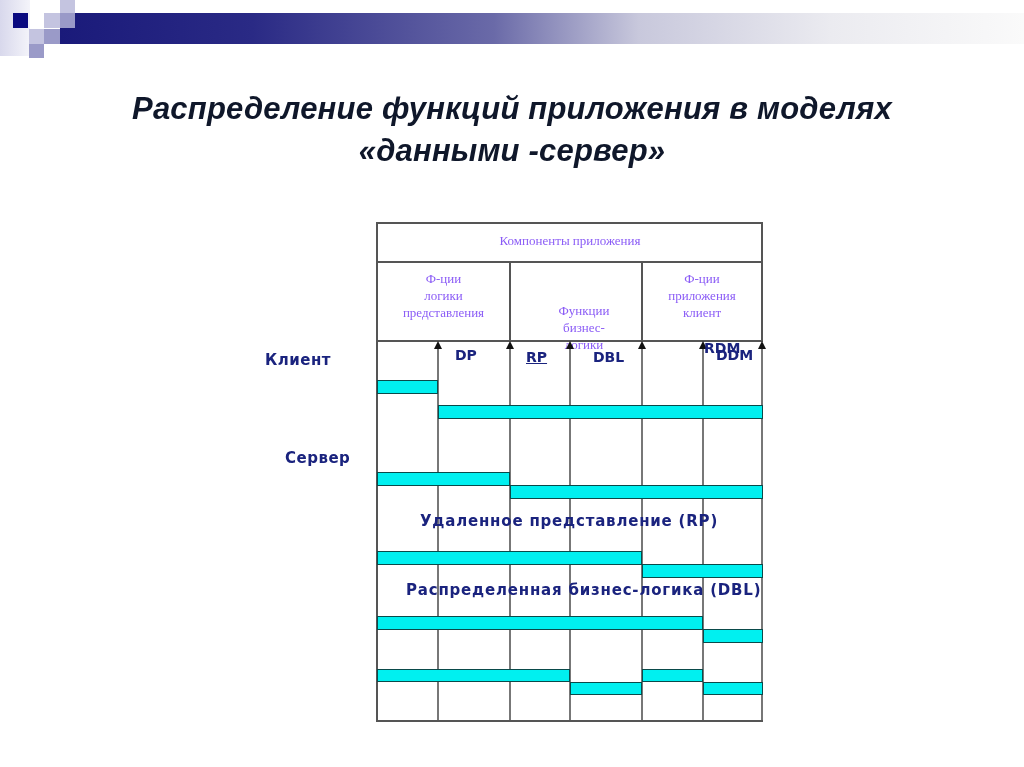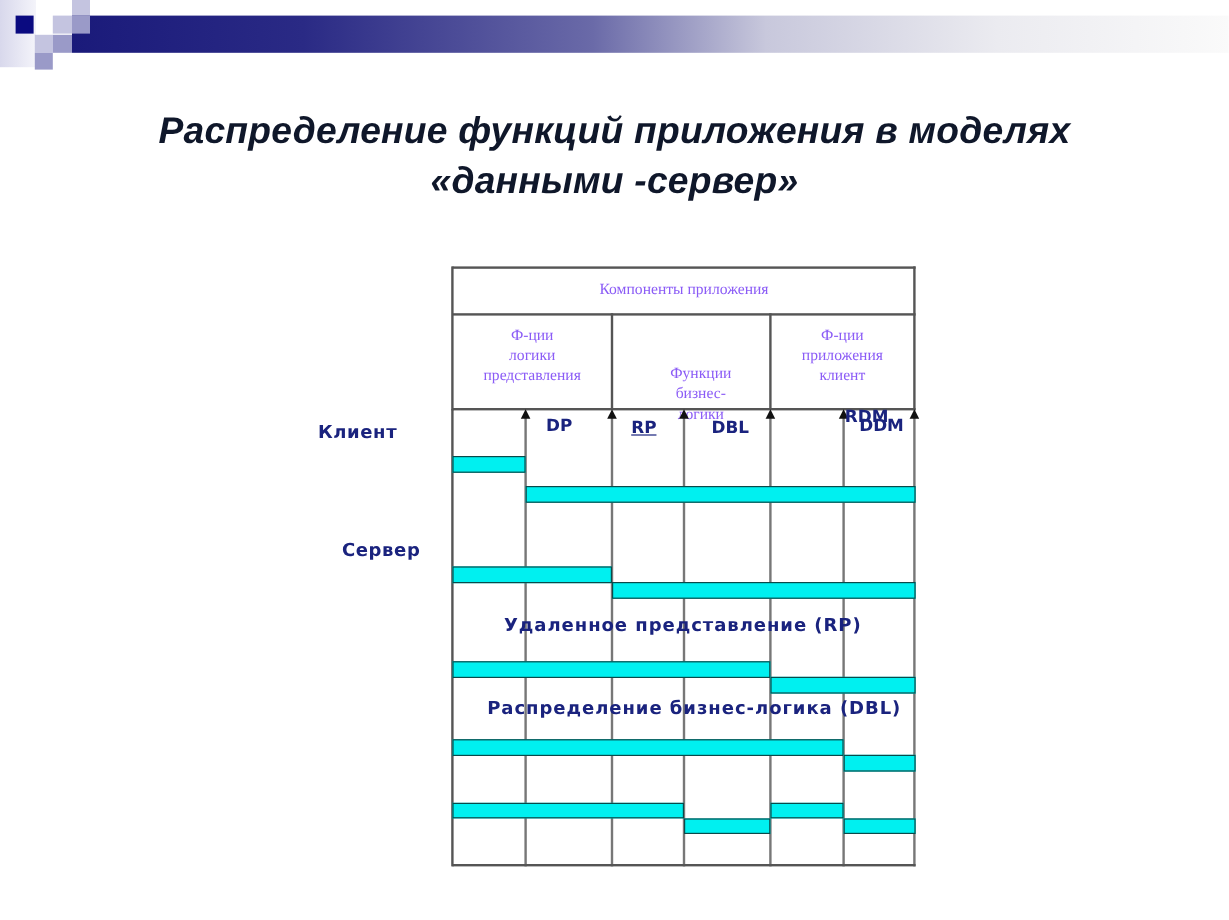--- a/index.html
+++ b/index.html
@@ -95,21 +95,21 @@
   <div class="bar" style="left:377px;top:380px;width:61px;height:14px;"></div>
   <div class="bar" style="left:438px;top:405px;width:325px;height:14px;"></div>
 
   <div class="bar" style="left:377px;top:472px;width:133px;height:14px;"></div>
   <div class="bar" style="left:510px;top:485px;width:253px;height:14px;"></div>
 
   <div class="model-lbl" style="left:420px;top:512px;">Удаленное представление (RP)</div>
   <div class="bar" style="left:377px;top:551px;width:265px;height:14px;"></div>
   <div class="bar" style="left:642px;top:564px;width:121px;height:14px;"></div>
 
-  <div class="model-lbl" style="left:406px;top:581px;">Распределение бизнес-логика (DBL)</div>
+  <div class="model-lbl" style="left:406px;top:581px;">Распределенная бизнес-логика (DBL)</div>
   <div class="bar" style="left:377px;top:616px;width:326px;height:14px;"></div>
   <div class="bar" style="left:703px;top:629px;width:60px;height:14px;"></div>
 
   <div class="bar" style="left:377px;top:669px;width:193px;height:13px;"></div>
   <div class="bar" style="left:642px;top:669px;width:61px;height:13px;"></div>
   <div class="bar" style="left:570px;top:682px;width:72px;height:13px;"></div>
   <div class="bar" style="left:703px;top:682px;width:60px;height:13px;"></div>
 </div>
 
 </body></html>

